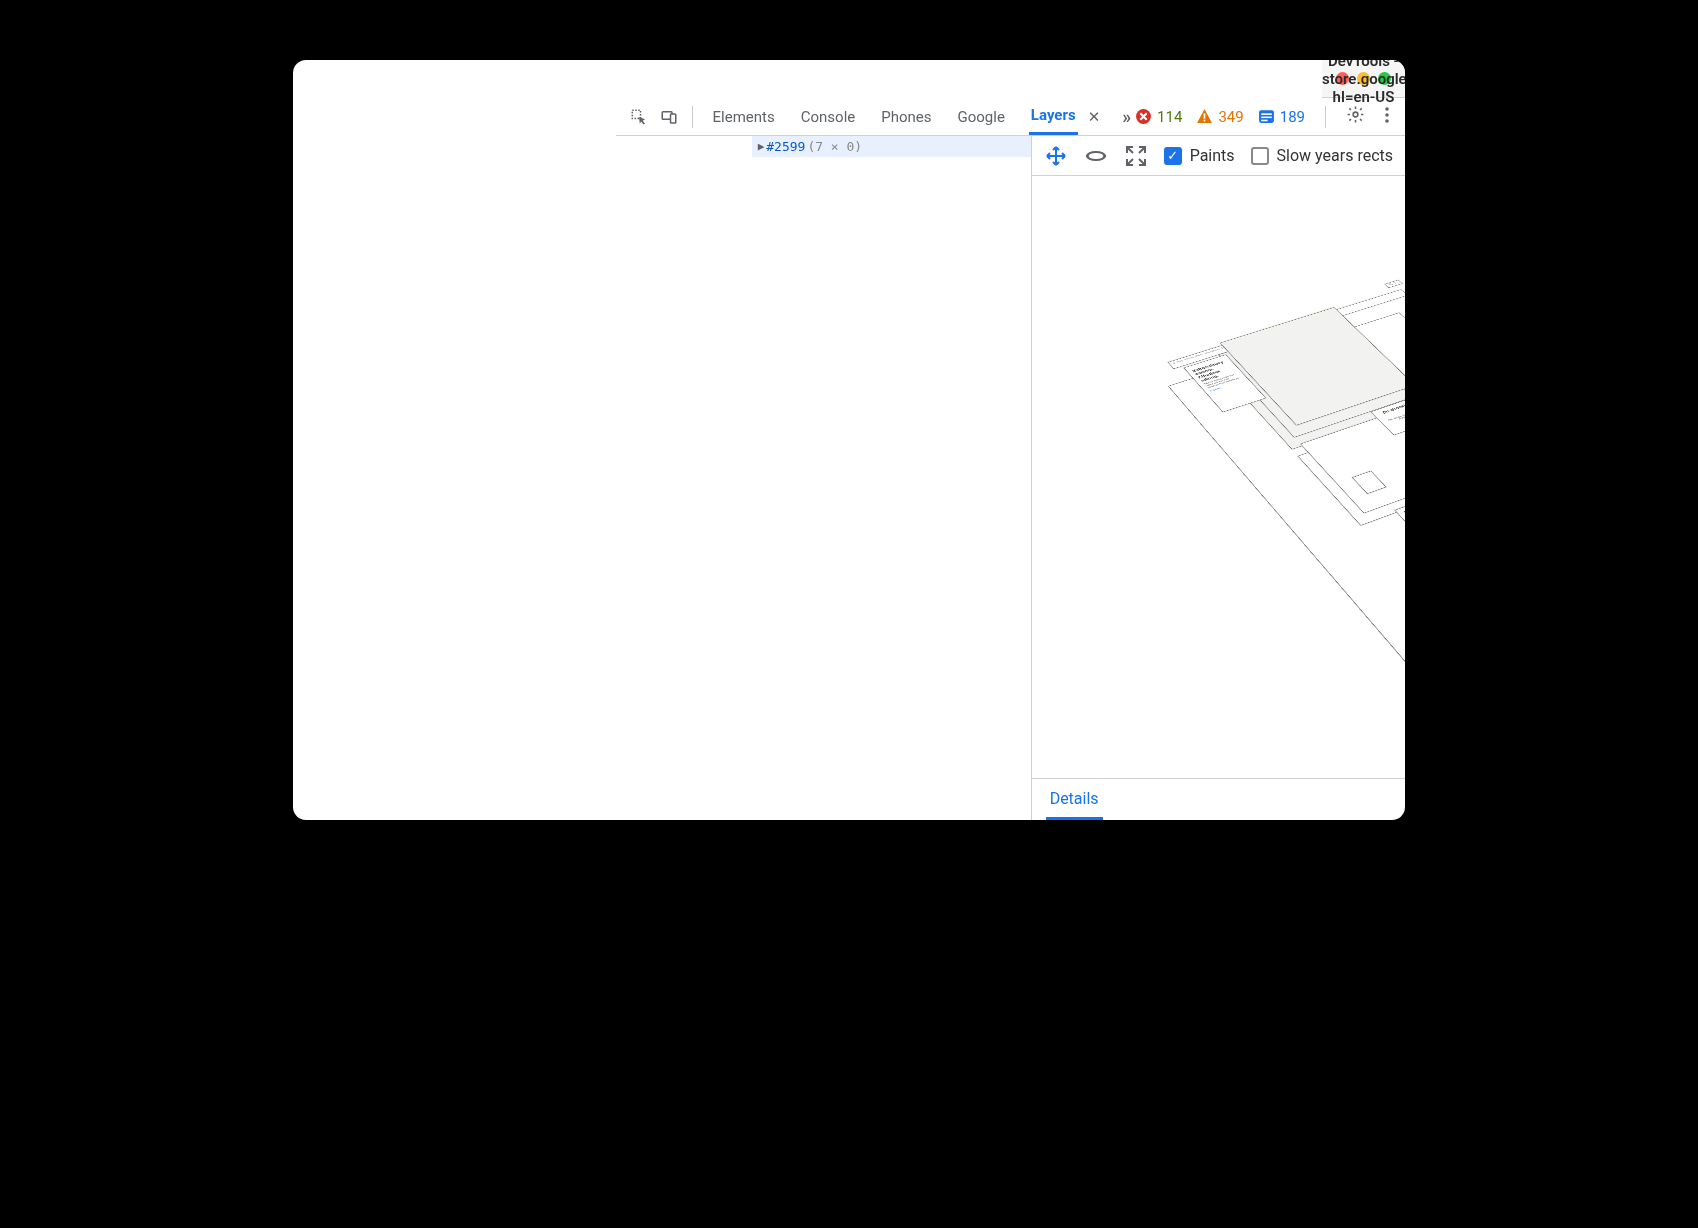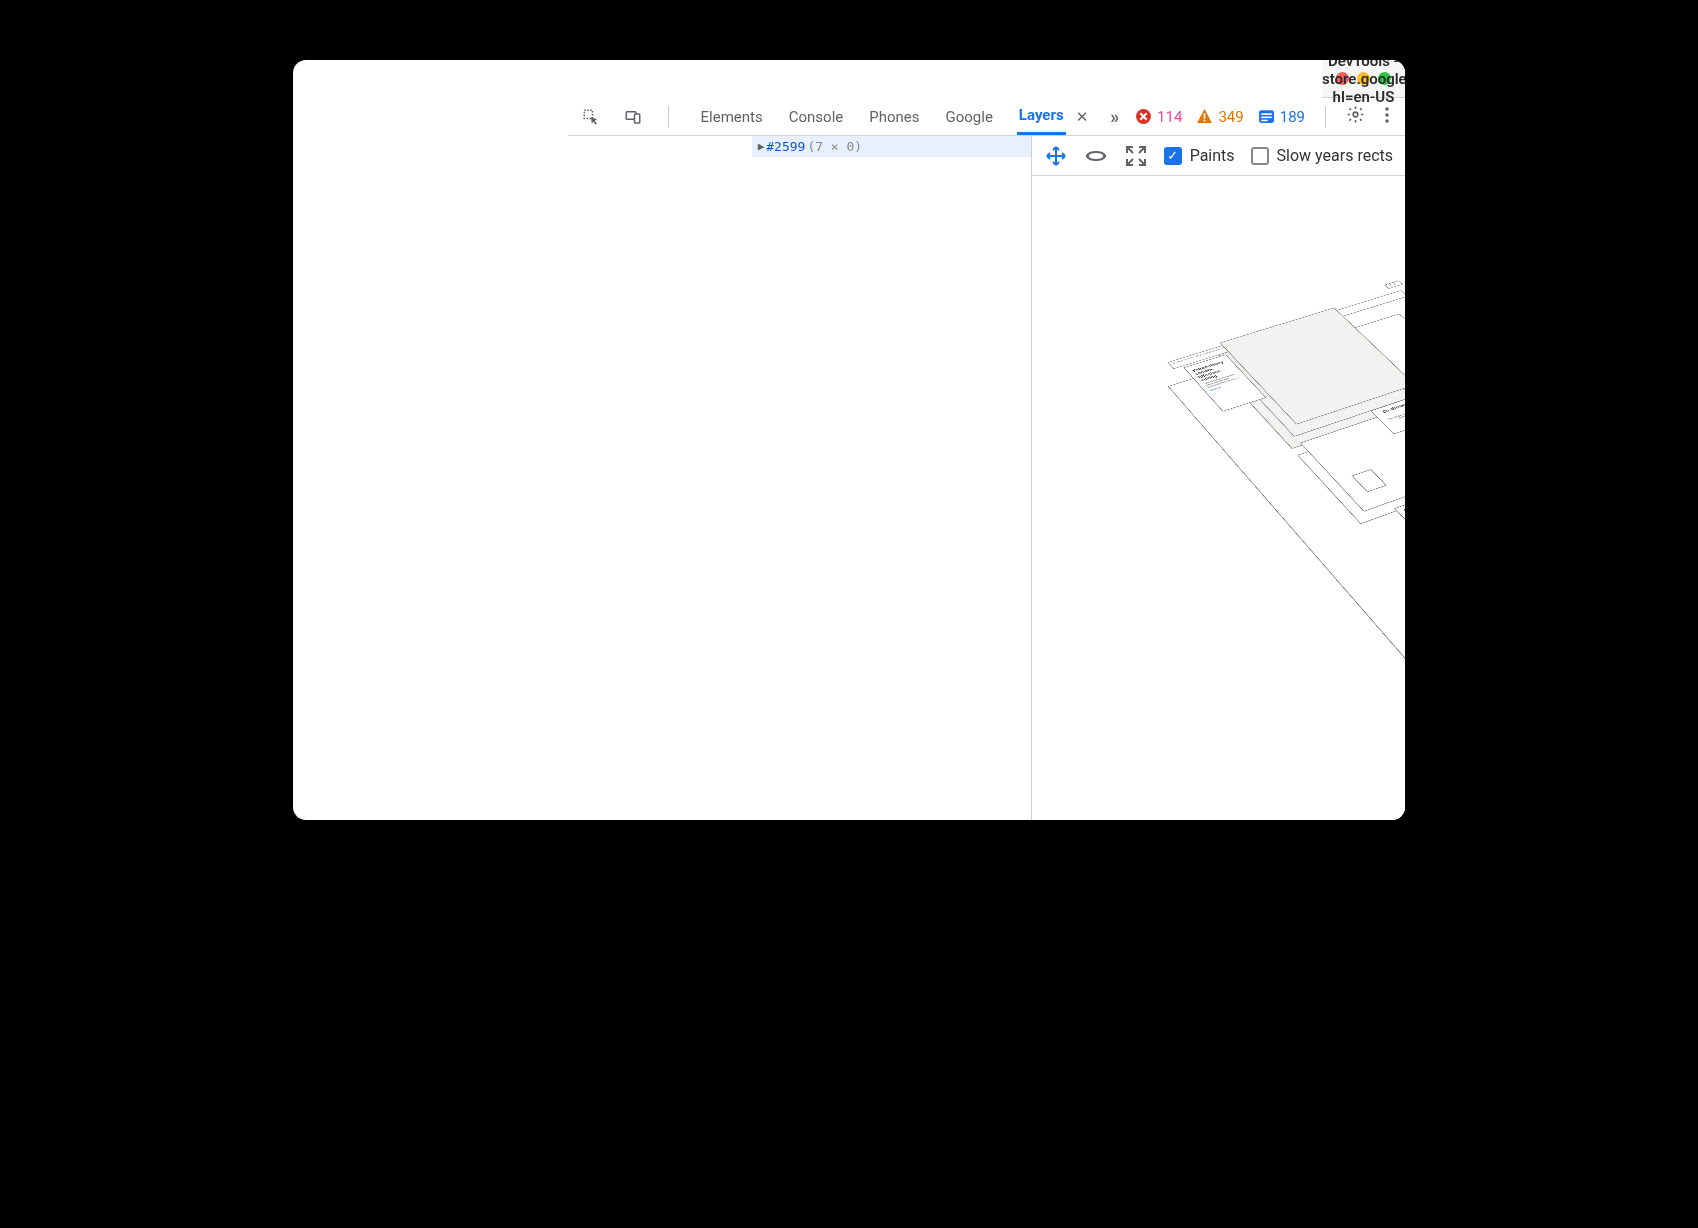--- a/index.html
+++ b/index.html
@@ -49,21 +49,21 @@
     color: #2b2b2b;
     pointer-events: none;
   }
   
   .toolbar {
     height: 38px;
     display: flex;
     align-items: center;
     padding: 0 10px;
     border-bottom: 1px solid #d0d0d0;
-    gap: 16px;
+    gap: 4px;
     font-size: 15px;
   }
   .tool-icon {
     width: 26px; height: 26px;
     display: inline-flex;
     align-items: center;
     justify-content: center;
     color: #5f6368;
     border-radius: 4px;
   }
@@ -80,21 +80,21 @@
   .overflow { color: #5f6368; font-size: 18px; font-weight: 600; cursor: pointer; }
   .toolbar-right {
     margin-left: auto;
     display: flex;
     align-items: center;
     gap: 14px;
     font-size: 15px;
   }
   .stat { display: inline-flex; align-items: center; gap: 5px; }
   .stat-icon { width: 17px; height: 17px; display: inline-flex; align-items: center; justify-content: center; }
-  .stat.err { color: #ec4899; }
+  .stat.err { color: #4d7c0f; }
   .stat.warn { color: #e37400; }
   .stat.info { color: #1a73e8; }
   .gear, .kebab { color: #5f6368; cursor: pointer; }
   
   .body {
     flex: 1;
     display: flex;
     min-height: 0;
   }
   .sidebar {
@@ -418,15 +418,18 @@
           </div>
 
           <style>
             .tile { transform: translateZ(38px); }
           </style>
 
           <div class="layer nb" style="left:20px; top:1055px; width:480px; height:1px; border:none; border-top:1px solid #777;"></div>
         </div>
       </div>
 
+      <div class="details-bar">
+        <span class="details-tab">Details</span>
+      </div>
     </div>
   </div>
 </div>
 
 </body></html>

